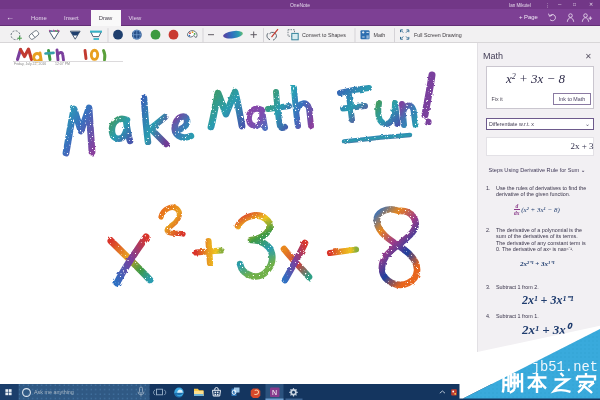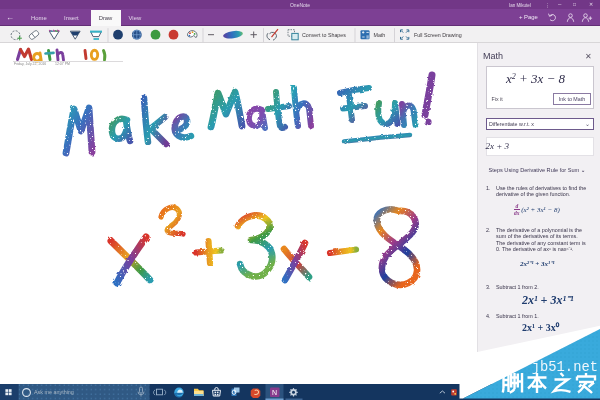--- a/index.html
+++ b/index.html
@@ -249,39 +249,39 @@
   <div class="abs" style="left:485.5px;top:66px;width:108px;height:43px;background:#fff;border:1px solid #cac6cf;"></div>
   <div class="abs" style="left:485.5px;top:71px;width:100px;text-align:center;color:#33304d;font-size:13px;font-family:'Liberation Serif',serif;font-style:italic;">x<span style="font-size:8px;vertical-align:4px;">2</span> + 3x − 8</div>
   <div class="abs" style="left:491.5px;top:96px;color:#4a4555;font-size:5.3px;">Fix it</div>
   <div class="abs" style="left:553px;top:93px;width:38px;height:12px;background:#fff;border:1px solid #8a7aa2;color:#4a4163;font-size:5.3px;text-align:center;line-height:11px;">Ink to Math</div>
 
   <div class="abs" style="left:485.5px;top:118px;width:108px;height:12px;background:#fff;border:1px solid #6d5a8c;"></div>
   <div class="abs" style="left:489px;top:121px;color:#3f3a50;font-size:5.3px;">Differentiate w.r.t. x</div>
   <div class="abs" style="left:585px;top:119.5px;color:#55506a;font-size:6px;">⌄</div>
 
   <div class="abs" style="left:485.5px;top:137px;width:108px;height:19px;background:#fff;border:1px solid #e3e1e6;"></div>
-  <div class="abs" style="left:485.5px;top:141px;width:108px;text-align:left;color:#33304d;font-size:9px;font-family:'Liberation Serif',serif;font-style:italic;">2x + 3</div>
+  <div class="abs" style="left:485.5px;top:141px;width:108px;text-align:right;color:#33304d;font-size:9px;font-family:'Liberation Serif',serif;">2x + 3</div>
 
   <div class="abs" style="left:477px;top:167px;width:120px;text-align:center;color:#3f3857;font-size:5.6px;">Steps Using Derivative Rule for Sum ⌄</div>
 
   <div class="abs" style="left:486px;top:186px;color:#39344a;font-size:5.4px;line-height:5.6px;">1.</div>
   <div class="abs" style="left:496px;top:186px;width:100px;color:#39344a;font-size:5.4px;line-height:5.6px;">Use the rules of derivatives to find the derivative of the given function.</div>
   <div class="abs" style="left:514px;top:203px;color:#1f3c6e;font-size:7px;font-family:'Liberation Serif',serif;font-style:italic;"><span style="display:inline-block;vertical-align:middle;text-align:center;color:#8a3b8a;font-size:5.5px;line-height:6px;font-weight:bold;"><span style="display:block;border-bottom:0.8px solid #8a3b8a;">d</span><span style="display:block;">dx</span></span><span style="vertical-align:middle;"> (x² + 3x¹ − 8)</span></div>
 
   <div class="abs" style="left:486px;top:227px;color:#39344a;font-size:5.4px;line-height:6.3px;">2.</div>
   <div class="abs" style="left:496px;top:227px;width:92px;color:#39344a;font-size:5.4px;line-height:6.3px;">The derivative of a polynomial is the sum of the derivatives of its terms. The derivative of any constant term is 0. The derivative of axⁿ is naxⁿ⁻¹.</div>
   <div class="abs" style="left:520px;top:259px;color:#1f3c6e;font-size:7px;font-weight:bold;font-family:'Liberation Serif',serif;font-style:italic;">2x²⁻¹ + 3x¹⁻¹</div>
 
   <div class="abs" style="left:486px;top:283.5px;color:#39344a;font-size:5.4px;">3.</div>
   <div class="abs" style="left:496px;top:283.5px;color:#39344a;font-size:5.4px;">Subtract 1 from 2.</div>
   <div class="abs" style="left:522px;top:290.5px;color:#1f3c6e;font-size:12px;font-weight:bold;font-family:'Liberation Serif',serif;font-style:italic;">2x¹ + 3x¹⁻¹</div>
 
   <div class="abs" style="left:486px;top:312.5px;color:#39344a;font-size:5.4px;">4.</div>
   <div class="abs" style="left:496px;top:312.5px;color:#39344a;font-size:5.4px;">Subtract 1 from 1.</div>
-  <div class="abs" style="left:522px;top:319.5px;color:#1f3c6e;font-size:10px;font-weight:bold;font-family:'Liberation Serif',serif;">2x¹ + 3x⁰</div>
+  <div class="abs" style="left:522px;top:319.5px;color:#1f3c6e;font-size:13px;font-weight:bold;font-family:'Liberation Serif',serif;font-style:italic;">2x¹ + 3x⁰</div>
 
   <div class="abs" style="left:0;top:384px;width:600px;height:16px;background:#14355f;"></div>
   <svg class="abs" style="left:0;top:384px;" width="600" height="16" viewBox="0 0 600 16">
     <rect x="0" y="0" width="18.5" height="16" fill="#1b3e6b"></rect>
     <g fill="#e8eef5">
         <rect x="5.4" y="5.2" width="2.7" height="2.7"></rect>
         <rect x="8.7" y="5.2" width="2.9" height="2.7"></rect>
         <rect x="5.4" y="8.5" width="2.7" height="2.7"></rect>
         <rect x="8.7" y="8.5" width="2.9" height="2.7"></rect>
       </g>

